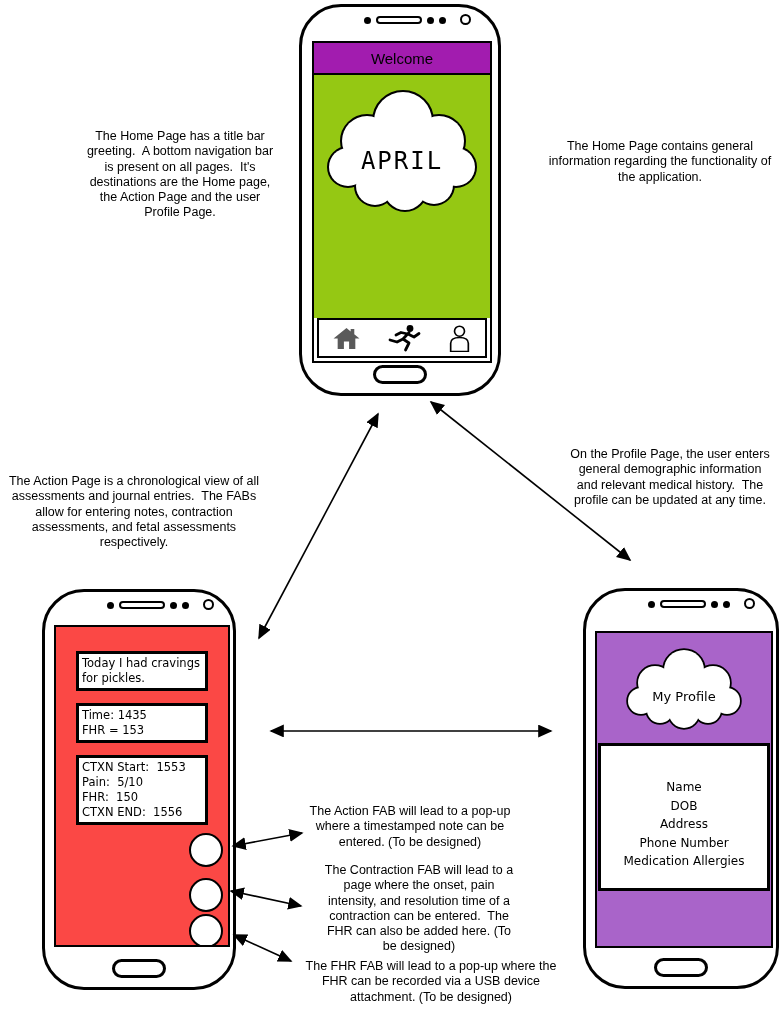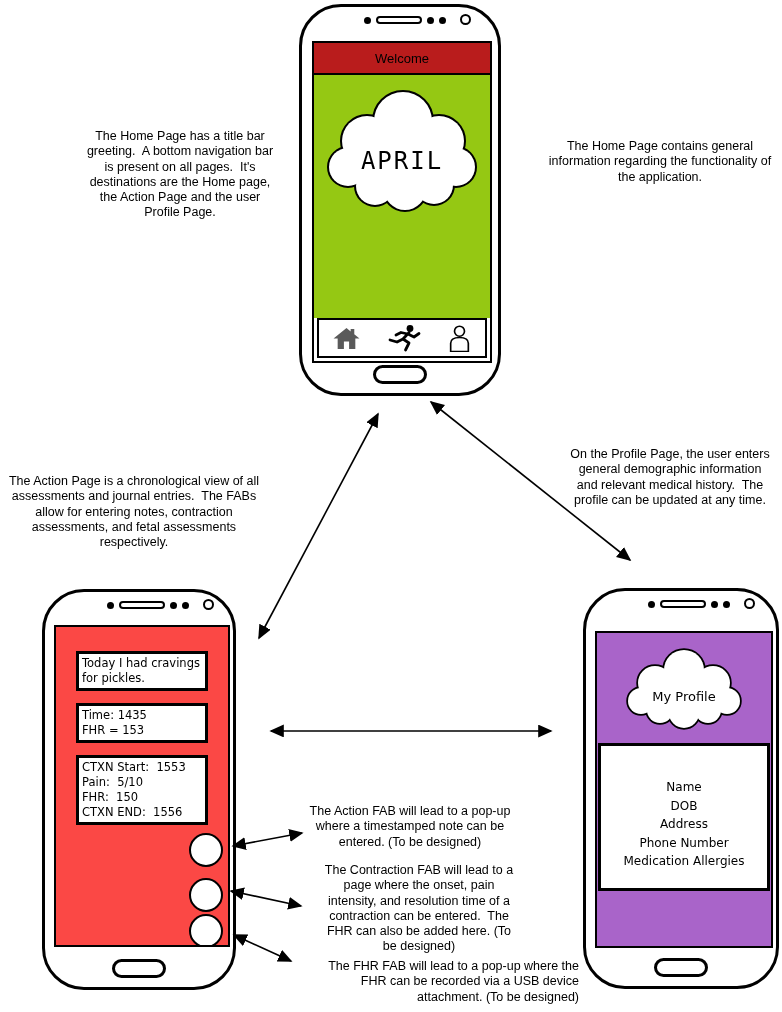--- a/index.html
+++ b/index.html
@@ -10,21 +10,21 @@
   .phone{position:absolute;background:#fff;border:3px solid #000;border-radius:42px;box-sizing:border-box;}
   .deco{position:absolute;left:62px;top:8px;display:flex;align-items:center;gap:5px;height:10px;}
   .dot{width:7px;height:7px;border-radius:50%;background:#000;}
   .speaker{width:46px;height:8px;border:2px solid #000;border-radius:6px;box-sizing:border-box;background:#fff;}
   .ring{position:absolute;left:158px;top:7px;width:11px;height:11px;border:2.5px solid #000;border-radius:50%;box-sizing:border-box;background:#fff;}
   .screen{position:absolute;border:2.5px solid #000;box-sizing:border-box;overflow:hidden;}
   .homebtn{position:absolute;left:50%;transform:translateX(-50%);bottom:9px;width:54px;height:19px;border:3px solid #000;border-radius:10px;box-sizing:border-box;background:#fff;}
 
   
   #home-screen{left:10px;top:34px;width:180px;height:322px;display:flex;flex-direction:column;}
-  .titlebar{height:30px;border-bottom:2.5px solid #000;display:flex;align-items:center;justify-content:center;font-size:13px;background:#b91c1c;flex:0 0 auto;}
+  .titlebar{height:30px;border-bottom:2.5px solid #000;display:flex;align-items:center;justify-content:center;font-size:15px;background:#a21caf;flex:0 0 auto;}
   .home-body{flex:1;background:#95C813;display:flex;justify-content:center;padding-left:6px;}
   .navbar{flex:0 0 40px;margin:0 3px 3px 3px;border:2.5px solid #000;background:#fff;display:flex;align-items:center;justify-content:space-around;box-sizing:border-box;}
   .navbar svg{display:block;}
 
   
   #action-screen{left:9px;top:33px;width:176px;height:322px;background:#FB4845;}
   .card{position:absolute;left:50%;transform:translateX(-50%);background:#fff;border:3px solid #000;box-sizing:border-box;text-align:left;font-family:"DejaVu Sans",sans-serif;font-size:11.5px;line-height:1.3;white-space:pre-wrap;padding:2px 3px;width:132px;}
   .fab{position:absolute;right:5px;width:34px;height:34px;border:2px solid #000;border-radius:50%;background:#fff;box-sizing:border-box;}
 
   
@@ -61,21 +61,21 @@
 profile can be updated at any time.</div>
 <div class="ann" style="left:290px;top:804px;width:240px;">The Action FAB will lead to a pop-up
 where a timestamped note can be
 entered. (To be designed)</div>
 <div class="ann" style="left:294px;top:863px;width:250px;">The Contraction FAB will lead to a
 page where the onset, pain
 intensity, and resolution time of a
 contraction can be entered.  The
 FHR can also be added here. (To
 be designed)</div>
-<div class="ann" style="left:283px;top:959px;width:296px;text-align:right;">The FHR FAB will lead to a pop-up where the
+<div class="ann" style="left:283px;top:959px;width:296px;">The FHR FAB will lead to a pop-up where the
 FHR can be recorded via a USB device
 attachment. (To be designed)</div>
 
 <div class="phone" style="left:299px;top:4px;width:202px;height:392px;">
   <div class="deco">
     <div class="dot"></div>
     <div class="speaker"></div>
     <div class="dot"></div>
     <div class="dot"></div>
   </div>

